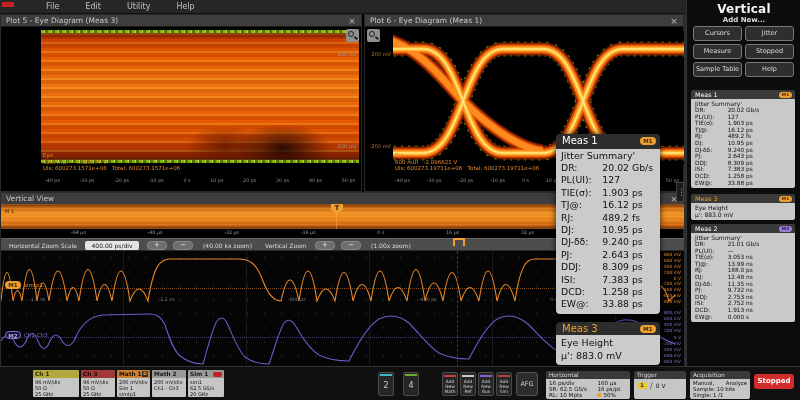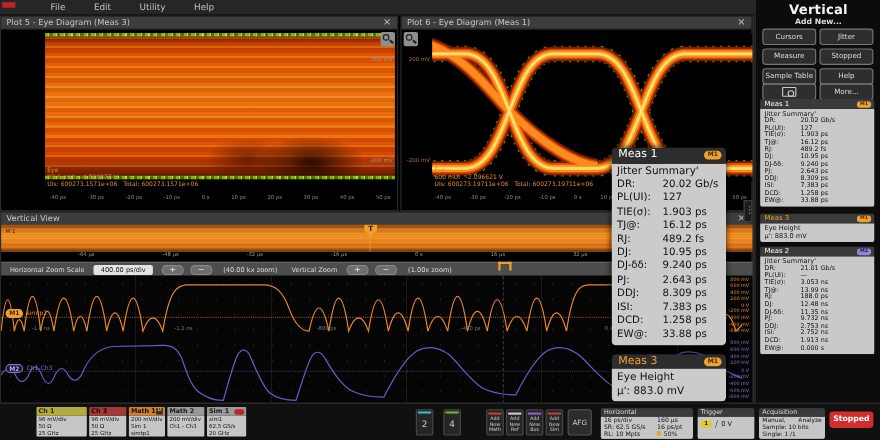--- a/index.html
+++ b/index.html
@@ -363,26 +363,20 @@
     <div class="brand">Vertical</div>
     <div class="addnew">Add New...</div>
     <div class="railgrid">
         <span>Cursors</span>
         <span>Jitter</span>
         <span>Measure</span>
         <span>Stopped</span>
         <span>Sample Table</span>
         <span>Help</span>
       </div>
-    <div class="railrow">
-      <span class="railbtn2">
-          <span class="camicon"></span>
-        </span>
-      <span class="railbtn2">More...</span>
-    </div>
 
     <div class="mcard c-m1">
       <div class="mc-h">
           <span class="mt">Meas 1</span>
         <span class="mc-badge b-m1">M1</span>
         </div>
       <div class="mc-b">
           <div class="mc-sub">Jitter Summary'</div>
         <div>
             <div class="mrow">

